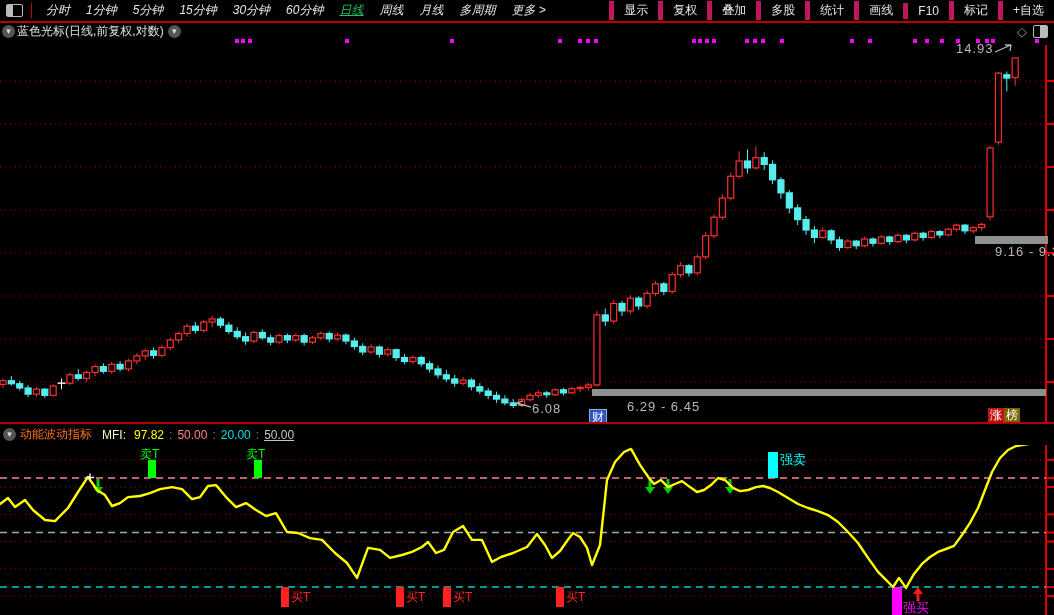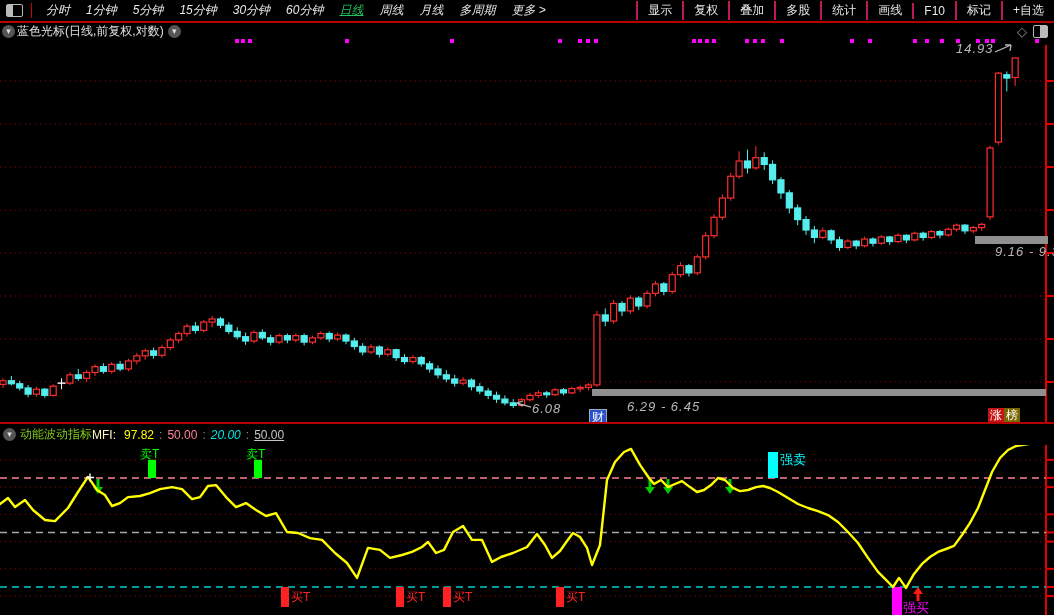--- a/index.html
+++ b/index.html
@@ -8,44 +8,44 @@
   
   .topbar{position:absolute;top:0;left:0;width:1054px;height:21px;background:#000;
           border-bottom:2px solid #b40000;display:flex;align-items:center;z-index:5;font-size:12px;}
   .winicon{width:15px;height:11px;border:1px solid #bbb;border-radius:2px;margin:0 8px 0 6px;
            background:linear-gradient(to right,#bbb 0 6px,#000 6px);}
   .tb-sep{width:1px;height:15px;background:#c00;}
   .menu-left{display:flex;align-items:center;margin-left:6px;}
   .menu-left .mi{padding:6px 8px;color:#e8e8e8;cursor:default;white-space:nowrap;font-style:italic;}
   .menu-left .mi.active{color:#22c55e;text-decoration:underline;text-align:center;}
   .menu-right{display:flex;align-items:center;margin-left:auto;}
-  .menu-right .mi{padding:1px 10px;color:#e8e8e8;border-left:2px solid #be185d;white-space:nowrap;}
+  .menu-right .mi{padding:1px 10px;color:#e8e8e8;border-left:5px solid #be185d;white-space:nowrap;}
   
   .subheader{position:absolute;top:23px;left:0;width:1054px;height:16px;display:flex;
              align-items:center;font-size:12px;color:#e0e0e0;z-index:5;}
   .circle-chevron{width:13px;height:13px;border-radius:50%;background:#555;color:#ddd;font-size:9px;
                   line-height:12px;text-align:center;margin:0 4px;flex:0 0 auto;}
   .sub-icons{margin-left:auto;display:flex;align-items:center;gap:6px;margin-right:6px;color:#aaa;}
   .diamond{font-size:13px;color:#999;}
   .paneicon{width:13px;height:11px;border:1px solid #bbb;border-radius:2px;
             background:linear-gradient(to right,#000 0 6px,#bbb 6px);}
   
   .ind-header{position:absolute;top:422px;left:0;width:1054px;height:21px;background:#000;
               border-top:2px solid #b40000;display:flex;align-items:center;font-size:12px;z-index:5;}
-  .ind-header .name{color:#84cc16;}
+  .ind-header .name{color:#f97316;margin-right:10px;}
   .v-label{color:#fef9c3;}
   .v-cur{color:#ffff00;margin-left:8px;}
   .v-sep{color:#8a8a8a;margin:0 5px;}
   .v-80{color:#ff8096;}
-  .v-20{color:#00e0e0;font-style:italic;}
+  .v-20{color:#00e0e0;}
   .v-50{color:#c4c4c4;text-decoration:underline;}
   
   #chart{position:absolute;top:0;left:0;z-index:1;}
   
-  .ann{position:absolute;font-size:13px;color:#b8b8b8;z-index:4;white-space:nowrap;letter-spacing:1px;font-style:italic;}
+  .ann{position:absolute;font-size:13px;color:#b8b8b8;z-index:4;white-space:nowrap;letter-spacing:1px;}
   .badge{position:absolute;z-index:4;font-size:12px;line-height:14px;color:#fff;}
   .badge-cai{background:#2a52cc;border:1px solid #9ab;padding:0 2px;}
   .rank{display:flex;}
   .rank .zh{background:#c41414;padding:0 2px;}
   .rank .bg{background:#7a6600;padding:0 2px;}
 </style>
 </head>
 <body>
 
 <div class="topbar">

